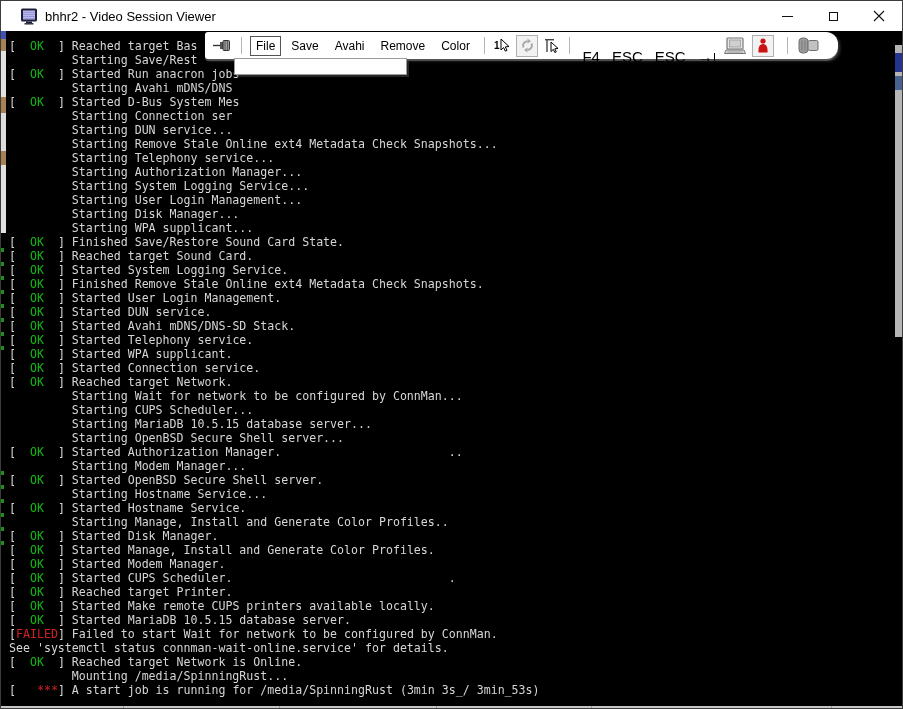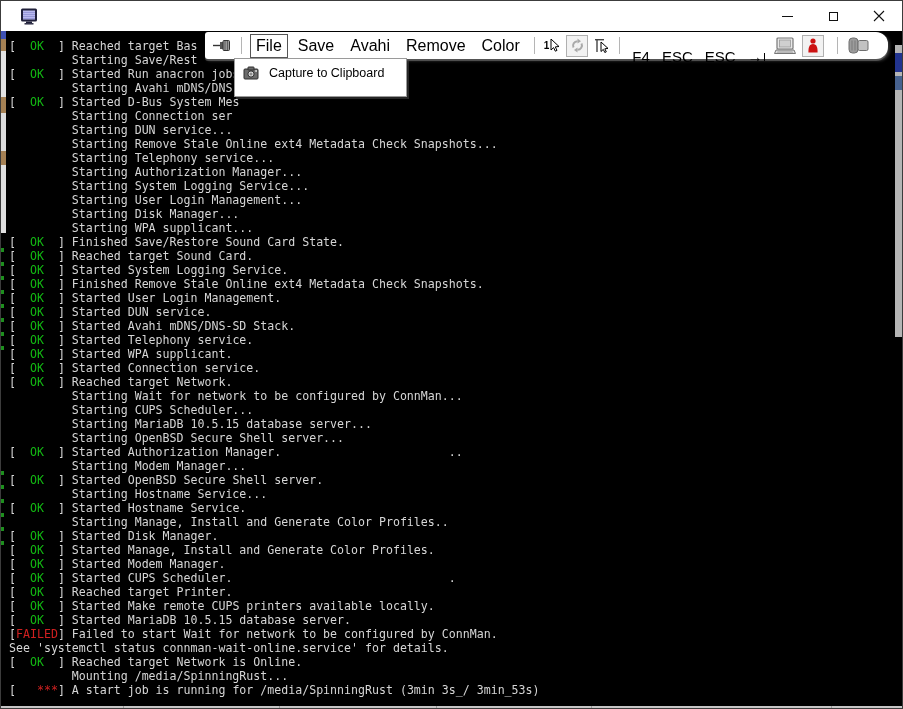--- a/index.html
+++ b/index.html
@@ -44,21 +44,21 @@
   .bottom-strip { left:0; bottom:0; width:100%; height:4px; background:#c6c6c6; }
   .bdiv { position:absolute; top:0; width:1px; height:100%; background:#989898; }
   
   .toolbar {
     position:absolute; left:204px; top:31px; height:27px; z-index:5;
     background:#fff; border-radius:3px 12px 12px 3px;
     display:flex; align-items:center; padding:0 14px 0 5px;
     box-shadow:0 2px 0 rgba(130,130,130,.45), 2px 2px 3px rgba(110,110,110,.5);
   }
   .tb-sep { width:1px; height:17px; background:#b5b5b5; margin:0 6px; }
-  .menu-item { font-size:16px; color:#000; padding:3px 6px; margin:0 2px; cursor:default; }
+  .menu-item { font-size:12px; color:#000; padding:3px 6px; margin:0 2px; cursor:default; }
   .menu-item.open { border:1px solid #555; padding:2px 5px; }
   .tb-btn { display:flex; align-items:center; justify-content:center; margin:0 3px; height:22px; cursor:default; }
   .key-btn { flex-direction:column; line-height:1; padding:0 3px; }
   .key-top { font-size:6.5px; color:#000; letter-spacing:.3px; }
   .key-bottom { font-size:15px; color:#000; margin-top:16px; display:flex; align-items:center; }
   .tab-bar { display:inline-block; width:1.5px; height:8px; background:#000; margin-left:1px; }
   .boxed { border:1px solid #b0b0b0; background:#f2f2f2; width:22px; height:22px; }
   .cursor1-num { font-size:10px; font-weight:bold; color:#000; margin-right:1px; }
   
   .dropdown {
@@ -78,20 +78,21 @@
   <div class="titlebar">
     <span class="app-icon">
       <svg width="18" height="17" viewBox="0 0 18 17">
         <rect x="1" y="0.5" width="16" height="13" rx="1.5" fill="#20203a"></rect>
         <rect x="3" y="2.5" width="12" height="9" fill="#b9b9ef"></rect>
         <path d="M3 4.5h12M3 6.5h12M3 8.5h12M3 10.5h12" stroke="#8a8ad0" stroke-width="0.7"></path>
         <rect x="6" y="13.5" width="6" height="1.6" fill="#20203a"></rect>
         <rect x="4.5" y="15.1" width="9" height="1.4" fill="#20203a"></rect>
       </svg>
     </span>
+    <span class="title-text">bhhr2 - Video Session Viewer</span>
     <div class="win-btns">
       <div class="wbtn">
         <div class="min-glyph"></div>
       </div>
       <div class="wbtn">
         <div class="max-glyph"></div>
       </div>
       <div class="wbtn">
         <svg width="12" height="12" viewBox="0 0 12 12">
           <path d="M1 1 L11 11 M11 1 L1 11" stroke="#111" stroke-width="1.1"></path>
@@ -210,28 +211,16 @@
     <span class="tb-btn">
       <svg width="24" height="17" viewBox="0 0 24 17">
         <rect x="2" y="1" width="9" height="15" rx="3.5" fill="#9c9c9c" stroke="#6e6e6e"></rect>
         <rect x="11" y="3.5" width="10" height="10" rx="1.5" fill="#c2c2c2" stroke="#6e6e6e"></rect>
         <path d="M5 3.5v10 M8 3.5v10" stroke="#7a7a7a" stroke-width="1"></path>
       </svg>
     </span>
   </div>
 
   <div class="dropdown">
-    <div class="dd-item">
-      <span class="dd-icon">
-        <svg width="16" height="14" viewBox="0 0 16 14">
-          <rect x="1" y="3" width="14" height="10" rx="1" fill="#6b6b6b" stroke="#2e2e2e"></rect>
-          <rect x="5" y="1" width="6" height="3" rx="0.5" fill="#6b6b6b" stroke="#2e2e2e"></rect>
-          <circle cx="8" cy="8" r="3.1" fill="#dcdcdc" stroke="#2e2e2e"></circle>
-          <circle cx="8" cy="8" r="1.5" fill="#8a8a8a"></circle>
-          <rect x="12.2" y="4.2" width="1.8" height="1.6" fill="#dcdcdc"></rect>
-        </svg>
-      </span>
-      <span>Capture to Clipboard</span>
-    </div>
     <div class="dd-sep"></div>
   </div>
 
 </div>
 
 </body></html>

